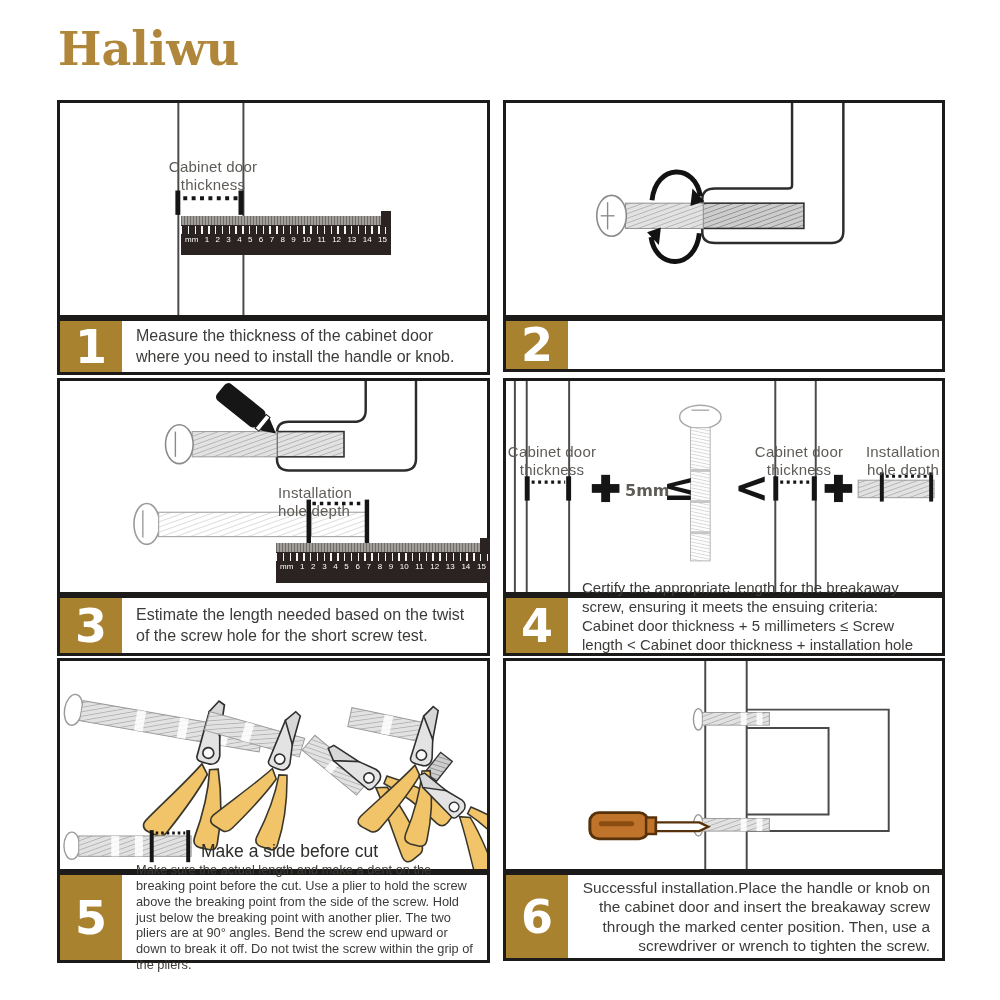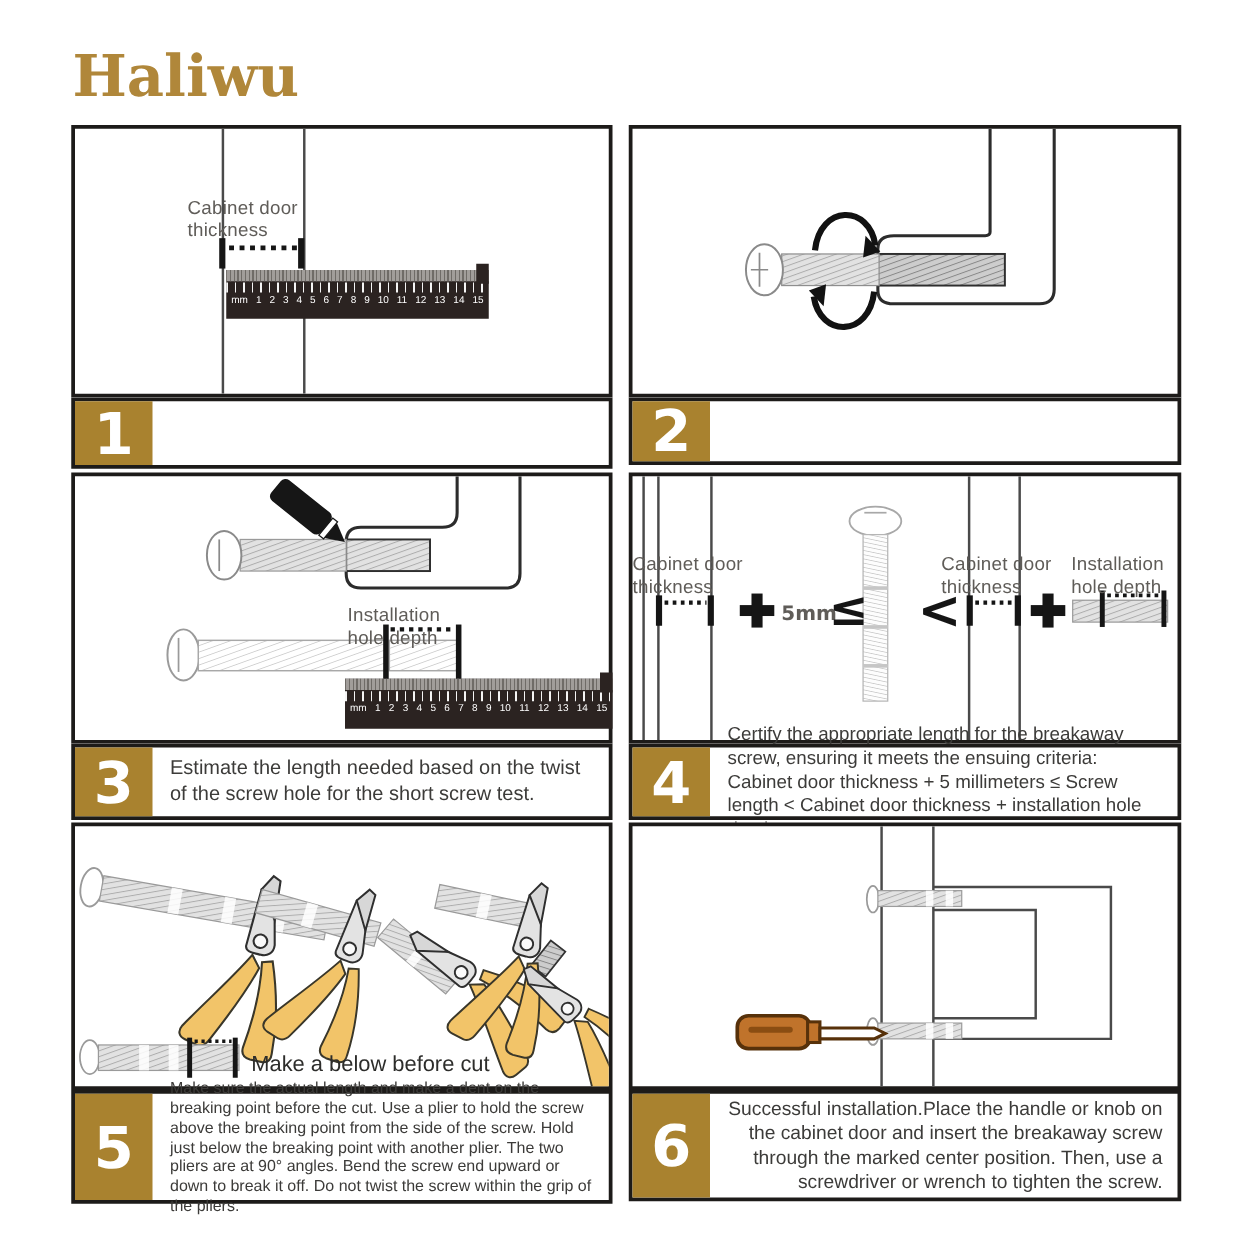--- a/index.html
+++ b/index.html
@@ -1,34 +1,34 @@
 <!DOCTYPE html>
 <html style="--accent: #A9822F; --logo: #B0873A; --border: #1d1b19; --ink: #3c3b39; --label: #5f5c58; --line: #4a4a4a; --ruler-body: #2b2321; --ruler-band: #a19d9a; --plier-handle: #F2C469; --metal: #e3e3e3; --screwdriver: #C0732B; --black: #151515;"><head>
 <meta charset="utf-8">
 <style>
   * { margin:0; padding:0; box-sizing:border-box; }
   html,body { width:1000px; height:1000px; background:#fff; overflow:hidden;
               font-family:"Liberation Sans", sans-serif; position:relative; }
-  #logo { position:absolute; left:58px; top:34px; font-family:"DejaVu Serif", serif;
+  #logo { position:absolute; left:58px; top:22px; font-family:"DejaVu Serif", serif;
           font-weight:700; font-size:46px; color:var(--logo); letter-spacing:0px; }
   .panel { position:absolute; border:3px solid var(--border); background:#fff; }
   .panel svg { position:absolute; left:0; top:0; width:100%; height:100%; }
   .caption { position:absolute; border:3px solid var(--border); background:#fff; display:flex; }
   .num { width:62px; flex:0 0 62px; background:var(--accent); color:#fff;
          font-weight:bold; font-size:46px; display:flex; align-items:center; justify-content:center;
          font-family:"DejaVu Sans", sans-serif; }
   .ctext { flex:1; padding:4px 12px 4px 14px; display:flex; align-items:center;
            color:var(--ink); line-height:1.28; }
   .fs16 .ctext { font-size:16px; }
   .fs15 .ctext { font-size:15px; }
   .fs13 .ctext { font-size:12.8px; line-height:1.23; }
   .fs155 .ctext { font-size:15.4px; line-height:1.26;text-align:right; }
   .lbl { position:absolute; font-size:15px; color:var(--label); line-height:1.2;
          letter-spacing:.2px; }
-  .center { text-align:left; }
+  .center { text-align:center; }
   .big-op { position:absolute; color:var(--black); font-weight:bold;
             font-family:"DejaVu Sans", sans-serif; }
   
   .ruler { position:absolute; background:var(--ruler-body); }
   .ruler::after { content:""; position:absolute; right:0; top:-5px; width:10px; height:16px;
                   background:var(--ruler-body); }
   .ruler-band { height:9px; background-color:var(--ruler-band);
     background-image:repeating-linear-gradient(90deg,#6f6b67 0 1px,transparent 1px 3px); }
   .ruler-ticks { height:8px; margin-top:1px;
     background-image:repeating-linear-gradient(90deg,#f5f5f5 0 1.3px,transparent 1.3px 6.8px); }
@@ -96,20 +96,21 @@
         <span>11</span>
         <span>12</span>
         <span>13</span>
         <span>14</span>
         <span>15</span>
       </div>
   </div>
 </div>
 <div class="caption fs16" style="left:57px; top:318px; width:433px; height:57px;">
   <div class="num">1</div>
+  <div class="ctext">Measure the thickness of the cabinet door where you need to install the handle or knob.</div>
 </div>
 
 <div class="panel" style="left:503px; top:100px; width:442px; height:218px;">
   <svg viewBox="0 0 442 218" preserveAspectRatio="none">
     <path d="M290,0 V85 Q290,88 286,88 H212 Q199,88 199,99 V133 Q199,144 212,144 H330 Q342,144 342,132 V0" fill="none" stroke="#2c2c2c" stroke-width="2.5"></path>
     <rect x="199" y="103" width="103" height="26" fill="url(#hDark)" stroke="#2e2e2e" stroke-width="1.6"></rect>
     <rect x="121" y="103" width="79" height="26" fill="url(#hGray)" stroke="#8e8e8e" stroke-width="1"></rect>
     <ellipse cx="107" cy="116" rx="15" ry="21" fill="#fff" stroke="#8a8a8a" stroke-width="1.6"></ellipse>
     <line x1="103" y1="102" x2="103" y2="130" stroke="#8a8a8a" stroke-width="1.4"></line>
     <line x1="96" y1="116" x2="110" y2="116" stroke="#8a8a8a" stroke-width="1.4"></line>
@@ -264,21 +265,21 @@
     <g>
       <ellipse cx="12" cy="190" rx="8" ry="14" fill="#fff" stroke="#9a9a9a" stroke-width="1.4"></ellipse>
       <rect x="19" y="180" width="114" height="21" fill="url(#hGray)" stroke="#9a9a9a" stroke-width="1"></rect>
       <rect x="52" y="180" width="8" height="21" fill="#fff" opacity="0.85"></rect>
       <rect x="76" y="180" width="8" height="21" fill="#fff" opacity="0.85"></rect>
       <rect x="91" y="174" width="4" height="33" fill="var(--black)"></rect>
       <rect x="128" y="174" width="4" height="33" fill="var(--black)"></rect>
       <line x1="97" y1="177" x2="127" y2="177" stroke="var(--black)" stroke-width="3" stroke-dasharray="2.6 3"></line>
     </g>
   </svg>
-  <div class="lbl" style="left:141px; top:180px; font-size:17.5px; color:#2d2d2b; letter-spacing:0;">Make a below before cut</div>
+  <div class="lbl" style="left:141px; top:180px; font-size:17.5px; color:#2d2d2b; letter-spacing:0;">Make a side before cut</div>
 </div>
 <div class="caption fs13" style="left:57px; top:872px; width:433px; height:91px;">
   <div class="num">5</div>
   <div class="ctext">Make sure the actual length and make a dent on the breaking point before the cut. Use a plier to hold the screw above the breaking point from the side of the screw. Hold just below the breaking point with another plier. The two pliers are at 90° angles. Bend the screw end upward or down to break it off. Do not twist the screw within the grip of the pliers.</div>
 </div>
 
 <div class="panel" style="left:503px; top:658px; width:442px; height:214px;">
   <svg viewBox="0 0 442 214" preserveAspectRatio="none">
     <line x1="202" y1="0" x2="202" y2="214" stroke="var(--line)" stroke-width="2"></line>
     <line x1="244" y1="0" x2="244" y2="214" stroke="var(--line)" stroke-width="2"></line>

